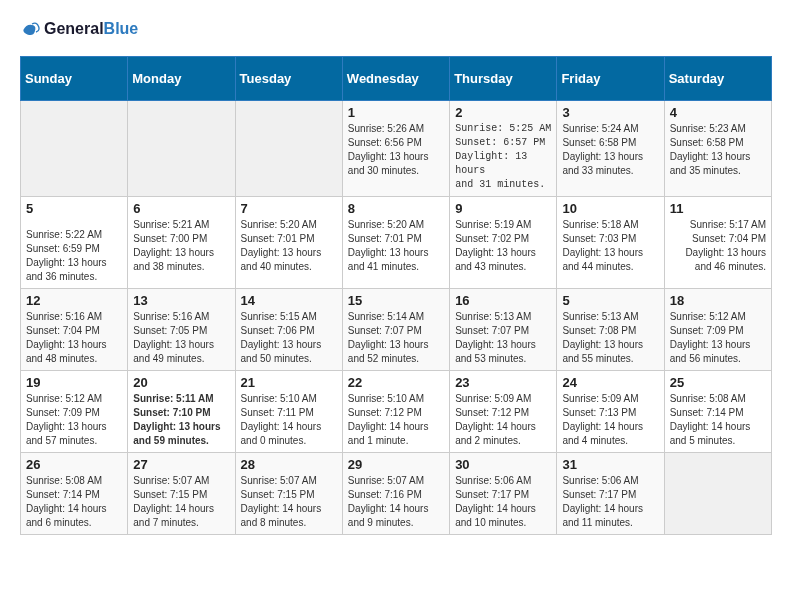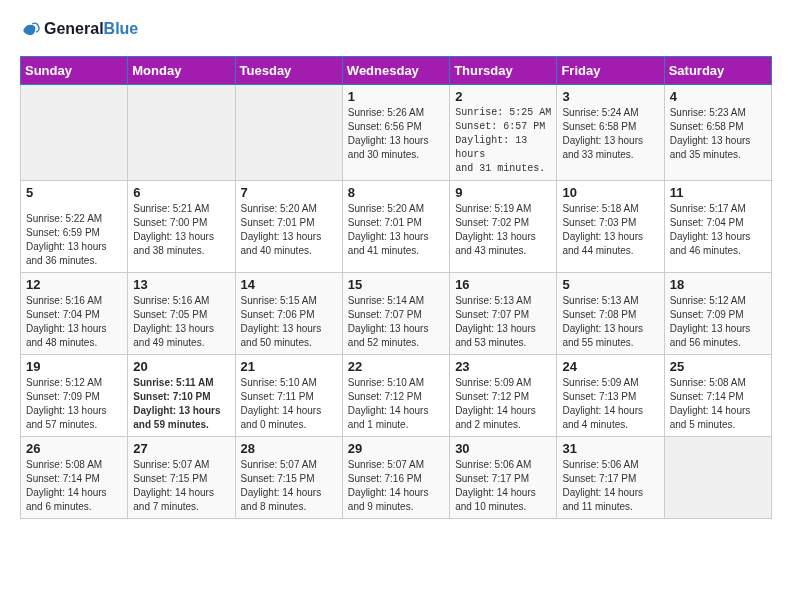--- a/index.html
+++ b/index.html
@@ -37,25 +37,25 @@
     .location {
       font-size: 16px;
       color: #444;
     }
     table {
       width: 100%;
       border-collapse: collapse;
       font-size: 11px;
     }
     thead tr th {
-      background: #a21caf;
+      background: #0369a1;
       color: #fff;
       font-weight: bold;
       font-size: 13px;
-      padding: 6px 4px;
+      padding: 14px 4px;
       text-align: left;
       border: 1px solid #2e7bbf;
     }
     tbody tr td {
       border: 1px solid #ccc;
       vertical-align: top;
       padding: 4px 5px;
       width: calc(100% / 7);
       min-height: 80px;
       height: 80px;
@@ -184,21 +184,21 @@
         </td>
         <td>
           <span class="day-number">10</span>
           <div class="day-info" style="white-space: pre-line;">Sunrise: 5:18 AM
 Sunset: 7:03 PM
 Daylight: 13 hours
 and 44 minutes.</div>
         </td>
         <td>
           <span class="day-number">11</span>
-          <div class="day-info" style="white-space: pre-line;">Sunrise: 5:17 AM
+          <div class="day-info" style="white-space: pre-line; text-align: right;">Sunrise: 5:17 AM
 Sunset: 7:04 PM
 Daylight: 13 hours
 and 46 minutes.</div>
         </td>
       </tr>
       <tr>
         <td>
           <span class="day-number">12</span>
           <div class="day-info" style="white-space: pre-line;">Sunrise: 5:16 AM
 Sunset: 7:04 PM

